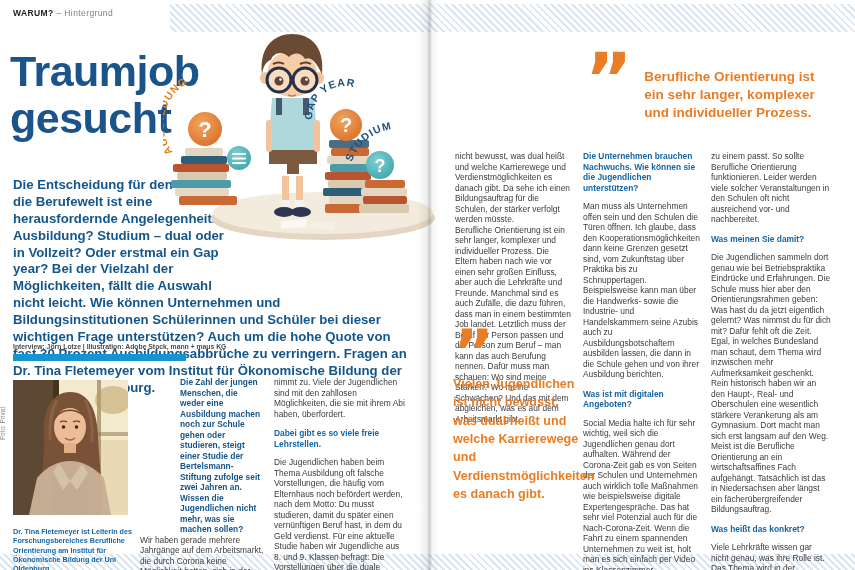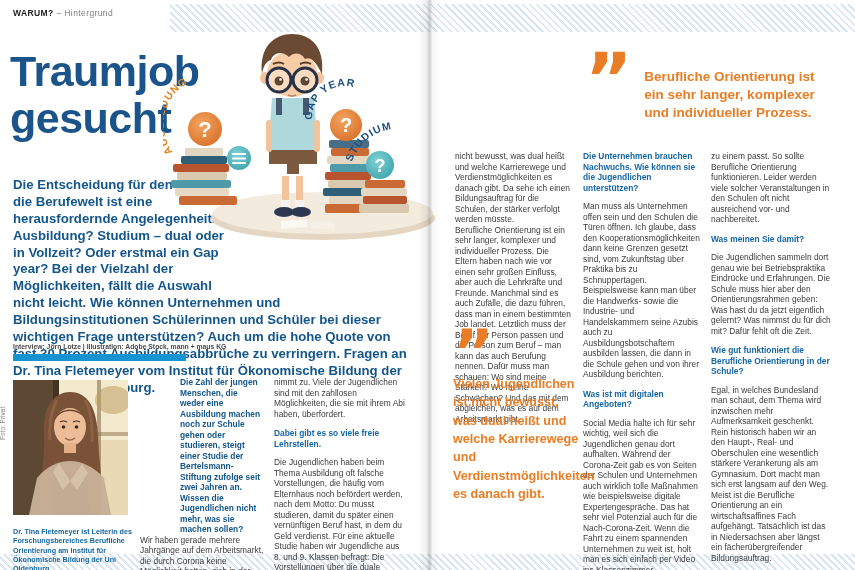--- a/index.html
+++ b/index.html
@@ -226,21 +226,20 @@
       <div class="blk blk-h">Die Unternehmen brauchen Nachwuchs. Wie können sie die Jugendlichen unterstützen?</div>
       <div class="blk blk-p">Man muss als Unternehmen offen sein und den Schulen die Türen öffnen. Ich glaube, dass den Kooperationsmöglichkeiten dann keine Grenzen gesetzt sind, vom Zukunftstag über Praktika bis zu Schnuppertagen. Beispielsweise kann man über die Handwerks- sowie die Industrie- und Handelskammern seine Azubis auch zu Ausbildungsbotschaftern ausbilden lassen, die dann in die Schule gehen und von ihrer Ausbildung berichten.</div>
       <div class="blk blk-h">Was ist mit digitalen Angeboten?</div>
       <div class="blk blk-p">Social Media halte ich für sehr wichtig, weil sich die Jugendlichen genau dort aufhalten. Während der Corona-Zeit gab es von Seiten der Schulen und Unternehmen auch wirklich tolle Maßnahmen wie beispielsweise digitale Expertengespräche. Das hat sehr viel Potenzial auch für die Nach-Corona-Zeit. Wenn die Fahrt zu einem spannenden Unternehmen zu weit ist, holt man es sich einfach per Video ins Klassenzimmer.</div>
       <div class="blk blk-h">Kann das Digitale die klassischen Angebote ersetzen?</div>
     </div>
   <div id="col-r3" class="col">
       <div class="blk blk-p">zu einem passt. So sollte Berufliche Orientierung funktionieren. Leider werden viele solcher Veranstaltungen in den Schulen oft nicht ausreichend vor- und nachbereitet.</div>
       <div class="blk blk-h">Was meinen Sie damit?</div>
       <div class="blk blk-p">Die Jugendlichen sammeln dort genau wie bei Betriebspraktika Eindrücke und Erfahrungen. Die Schule muss hier aber den Orientierungsrahmen geben: Was hast du da jetzt eigentlich gelernt? Was nimmst du für dich mit? Dafür fehlt oft die Zeit.</div>
-      <div class="blk blk-h">Wie gut funktioniert die Berufliche Orientierung in der Schule?</div>
       <div class="blk blk-p">Egal, in welches Bundesland man schaut, dem Thema wird inzwischen mehr Aufmerksamkeit geschenkt. Rein historisch haben wir an den Haupt-, Real- und Oberschulen eine wesentlich stärkere Verankerung als am Gymnasium. Dort macht man sich erst langsam auf den Weg. Meist ist die Berufliche Orientierung an ein wirtschaftsaffines Fach aufgehängt. Tatsächlich ist das in Niedersachsen aber längst ein fächerübergreifender Bildungsauftrag.</div>
       <div class="blk blk-h">Was heißt das konkret?</div>
       <div class="blk blk-p">Viele Lehrkräfte wissen gar nicht genau, was ihre Rolle ist. Das Thema wird in der Lehramtsausbildung nicht überall in der Tiefe behandelt wie etwa bei uns in Oldenburg. Die Lehrkräfte sollen nicht Berufsberater sein, sondern die Berufswahlkompetenz fördern. Das kann bedeuten, das man in Deutsch Bewerbungsschreiben übt oder dass die Physik-Lehrkraft den Besuch eines Windparks nicht bloß für das Fachliche nutzt, sondern es auch mit dem Thema Berufliche Orientierung verbindet. Jede Lehrkraft kann etwas beitragen.</div>
     </div>
 
   <div id="quote2">
     <span class="quote-glyph">”</span>
     <span class="quote-text">Vielen Jugendlichen ist nicht bewusst, was dual heißt und welche Karrierewege und Verdienstmöglichkeiten es danach gibt.</span>
   </div>
 

